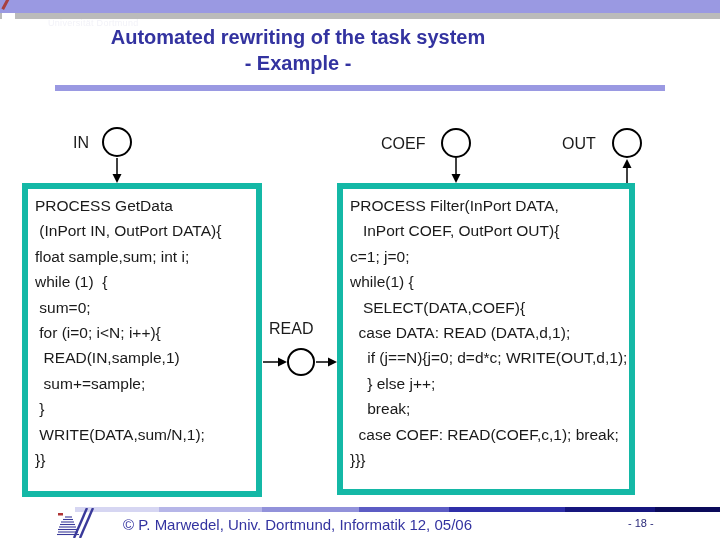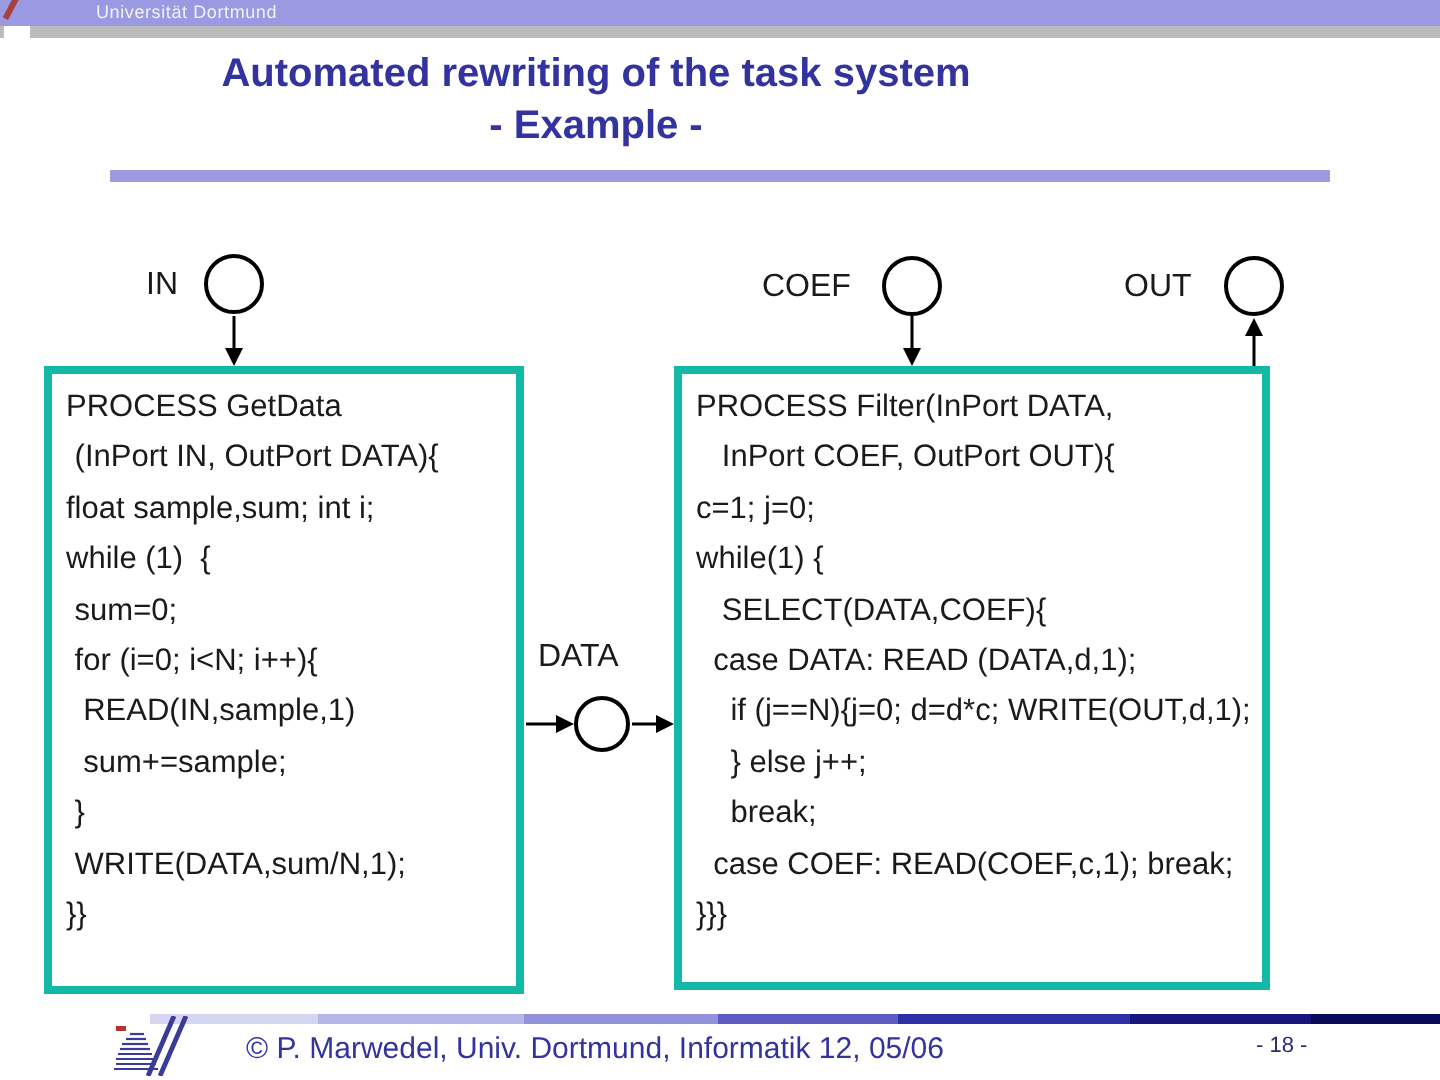--- a/index.html
+++ b/index.html
@@ -2,34 +2,34 @@
 <html><head>
 <meta charset="utf-8">
 <style>
   html,body{margin:0;padding:0;}
   body{
     width:720px;height:540px;position:relative;overflow:hidden;
     background:#ffffff;font-family:"Liberation Sans", sans-serif;
   }
   
   .topbar{position:absolute;left:0;top:0;width:720px;height:13px;background:#9a99e2;}
-  .topbar-text{position:absolute;left:48px;top:1px;font-size:9px;color:#f2f2f8;letter-spacing:0.3px;}
+  .topbar-text{position:absolute;left:48px;top:18px;font-size:9px;color:#f2f2f8;letter-spacing:0.3px;}
   .grayline{position:absolute;left:0;top:13px;width:720px;height:6px;background:#bbbbbb;}
   .corner-square{position:absolute;left:2px;top:13px;width:13px;height:12px;background:#ffffff;}
   .corner-mark{position:absolute;left:4px;top:-2px;width:3px;height:12px;background:#a84040;transform:rotate(28deg);}
   .slide-title{position:absolute;left:0;top:24px;width:596px;text-align:center;
     color:#3333a0;font-size:20px;font-weight:bold;line-height:26px;}
   .title-rule{position:absolute;left:55px;top:85px;width:610px;height:6px;background:#9a99e2;}
   
   .port-circle{position:absolute;width:30px;height:30px;border:2px solid #000;border-radius:50%;
     background:#fff;box-sizing:border-box;}
   .port-label{position:absolute;font-size:16px;color:#1a1a1a;}
   .data-circle{position:absolute;left:287px;top:348px;width:28px;height:28px;border:2px solid #000;
     border-radius:50%;background:#fff;box-sizing:border-box;}
-  .process-box{position:absolute;border:4px solid #14b8a6;background:#fff;box-sizing:border-box;
+  .process-box{position:absolute;border:6px solid #14b8a6;background:#fff;box-sizing:border-box;
     padding:4px 0 0 7px;}
   .box-left{left:22px;top:183px;width:240px;height:314px;}
   .box-right{left:337px;top:183px;width:298px;height:312px;}
   .code-line{font-size:15.5px;line-height:25.4px;color:#1a1a1a;white-space:pre;}
   .arrow-layer{position:absolute;left:0;top:0;width:720px;height:540px;pointer-events:none;}
   
   .footer-bar{position:absolute;left:75px;top:507px;width:645px;height:5px;
     background:linear-gradient(to right,
       #d6d6f2 0%, #d6d6f2 13%,
       #b6b6e8 13%, #b6b6e8 29%,
@@ -59,21 +59,21 @@
 
 <div class="port-label" style="left:73px;top:134px;">IN</div>
 <div class="port-circle" style="left:102px;top:127px;"></div>
 
 <div class="port-label" style="left:381px;top:135px;">COEF</div>
 <div class="port-circle" style="left:441px;top:128px;"></div>
 
 <div class="port-label" style="left:562px;top:135px;">OUT</div>
 <div class="port-circle" style="left:612px;top:128px;"></div>
 
-<div class="port-label" style="left:269px;top:320px;">DATA</div>
+<div class="port-label" style="left:269px;top:320px;">READ</div>
 <div class="data-circle"></div>
 
 <div class="process-box box-left">
   <div class="code-line">PROCESS GetData</div>
   <div class="code-line"> (InPort IN, OutPort DATA){</div>
   <div class="code-line">float sample,sum; int i;</div>
   <div class="code-line">while (1)  {</div>
   <div class="code-line"> sum=0;</div>
   <div class="code-line"> for (i=0; i&lt;N; i++){</div>
   <div class="code-line">  READ(IN,sample,1)</div>

